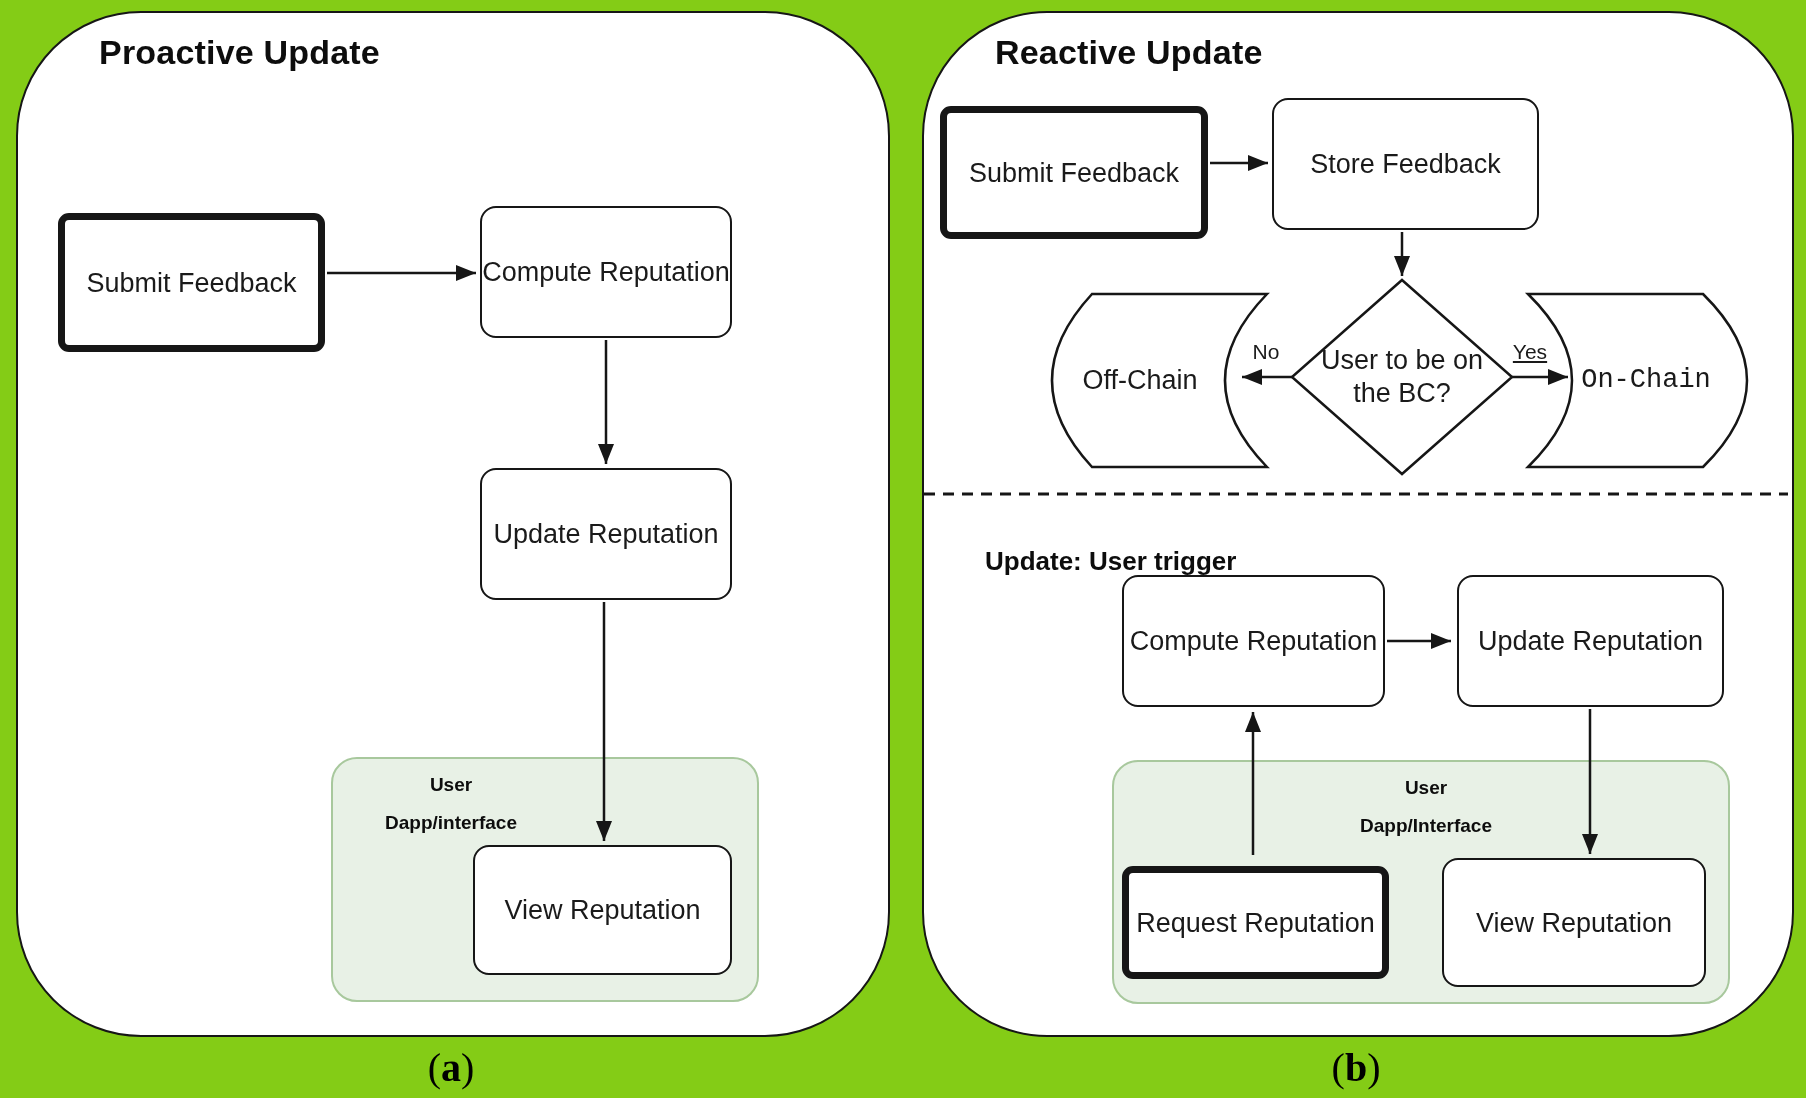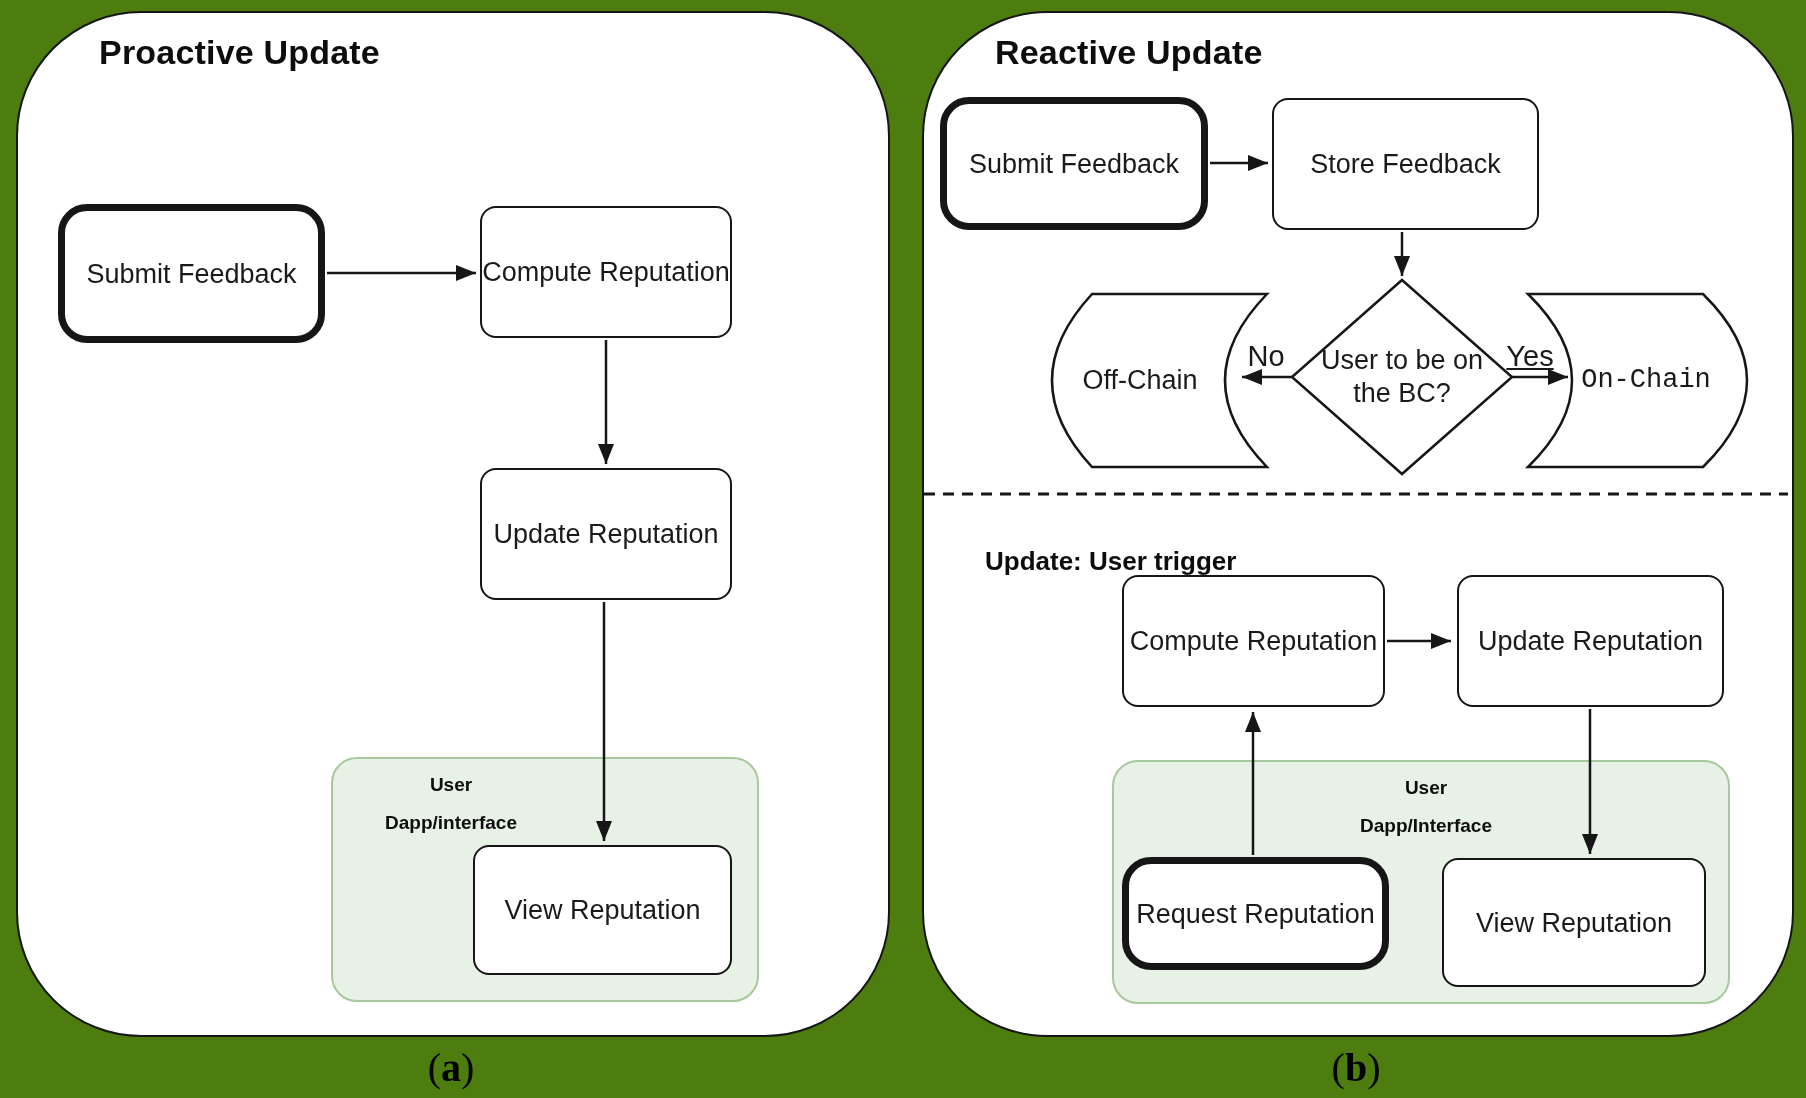--- a/index.html
+++ b/index.html
@@ -1,17 +1,17 @@
 <!DOCTYPE html>
 <html><head>
 <meta charset="utf-8">
 <style>
   html,body{margin:0;padding:0;background:#ffffff;}
   .stage{
-    position:relative;width:1806px;height:1098px;background:#4d7c0f;
+    position:relative;width:1806px;height:1098px;background:#84cc16;
     font-family:"Liberation Sans","DejaVu Sans",sans-serif;color:#111;
     overflow:hidden;
   }
   .panel{
     position:absolute;border:2px solid #161616;border-radius:125px;background:#ffffff;
   }
   .title{
     position:absolute;font-size:34px;font-weight:700;color:#0d0d0d;white-space:nowrap;
     letter-spacing:0.2px;
   }
@@ -19,30 +19,30 @@
     position:absolute;background:#e8f1e6;border:2px solid #a8c89d;border-radius:26px;
   }
   .group-label{
     position:absolute;font-size:19px;font-weight:700;color:#0d0d0d;text-align:center;
     line-height:38px;white-space:nowrap;
   }
   .node{
     position:absolute;background:#ffffff;border:2.5px solid #161616;border-radius:16px;
     display:flex;align-items:center;justify-content:center;box-sizing:border-box;
   }
-  .node.thick{border-width:7px;border-radius:29px;}
+  .node.thick{border-width:7px;border-radius:11px;margin-top:9px;}
   .node-label{
     font-size:27px;color:#1a1a1a;white-space:nowrap;text-align:center;line-height:32px;
   }
   .shape-label{
     position:absolute;font-size:27px;color:#1a1a1a;text-align:center;line-height:33px;
     white-space:nowrap;
   }
   .edge-label{
-    position:absolute;font-size:29px;color:#1a1a1a;text-align:center;white-space:nowrap;
+    position:absolute;font-size:21px;color:#1a1a1a;text-align:center;white-space:nowrap;
   }
   .section-label{
     position:absolute;font-size:26px;font-weight:700;color:#0d0d0d;white-space:nowrap;margin-top:30px;
   }
   .caption{
     position:absolute;font-family:"Liberation Serif","DejaVu Serif",serif;
     font-size:40px;color:#000;text-align:center;
   }
   .caption .cap-letter{font-weight:700;}
   svg.overlay{position:absolute;left:0;top:0;z-index:5;pointer-events:none;}

